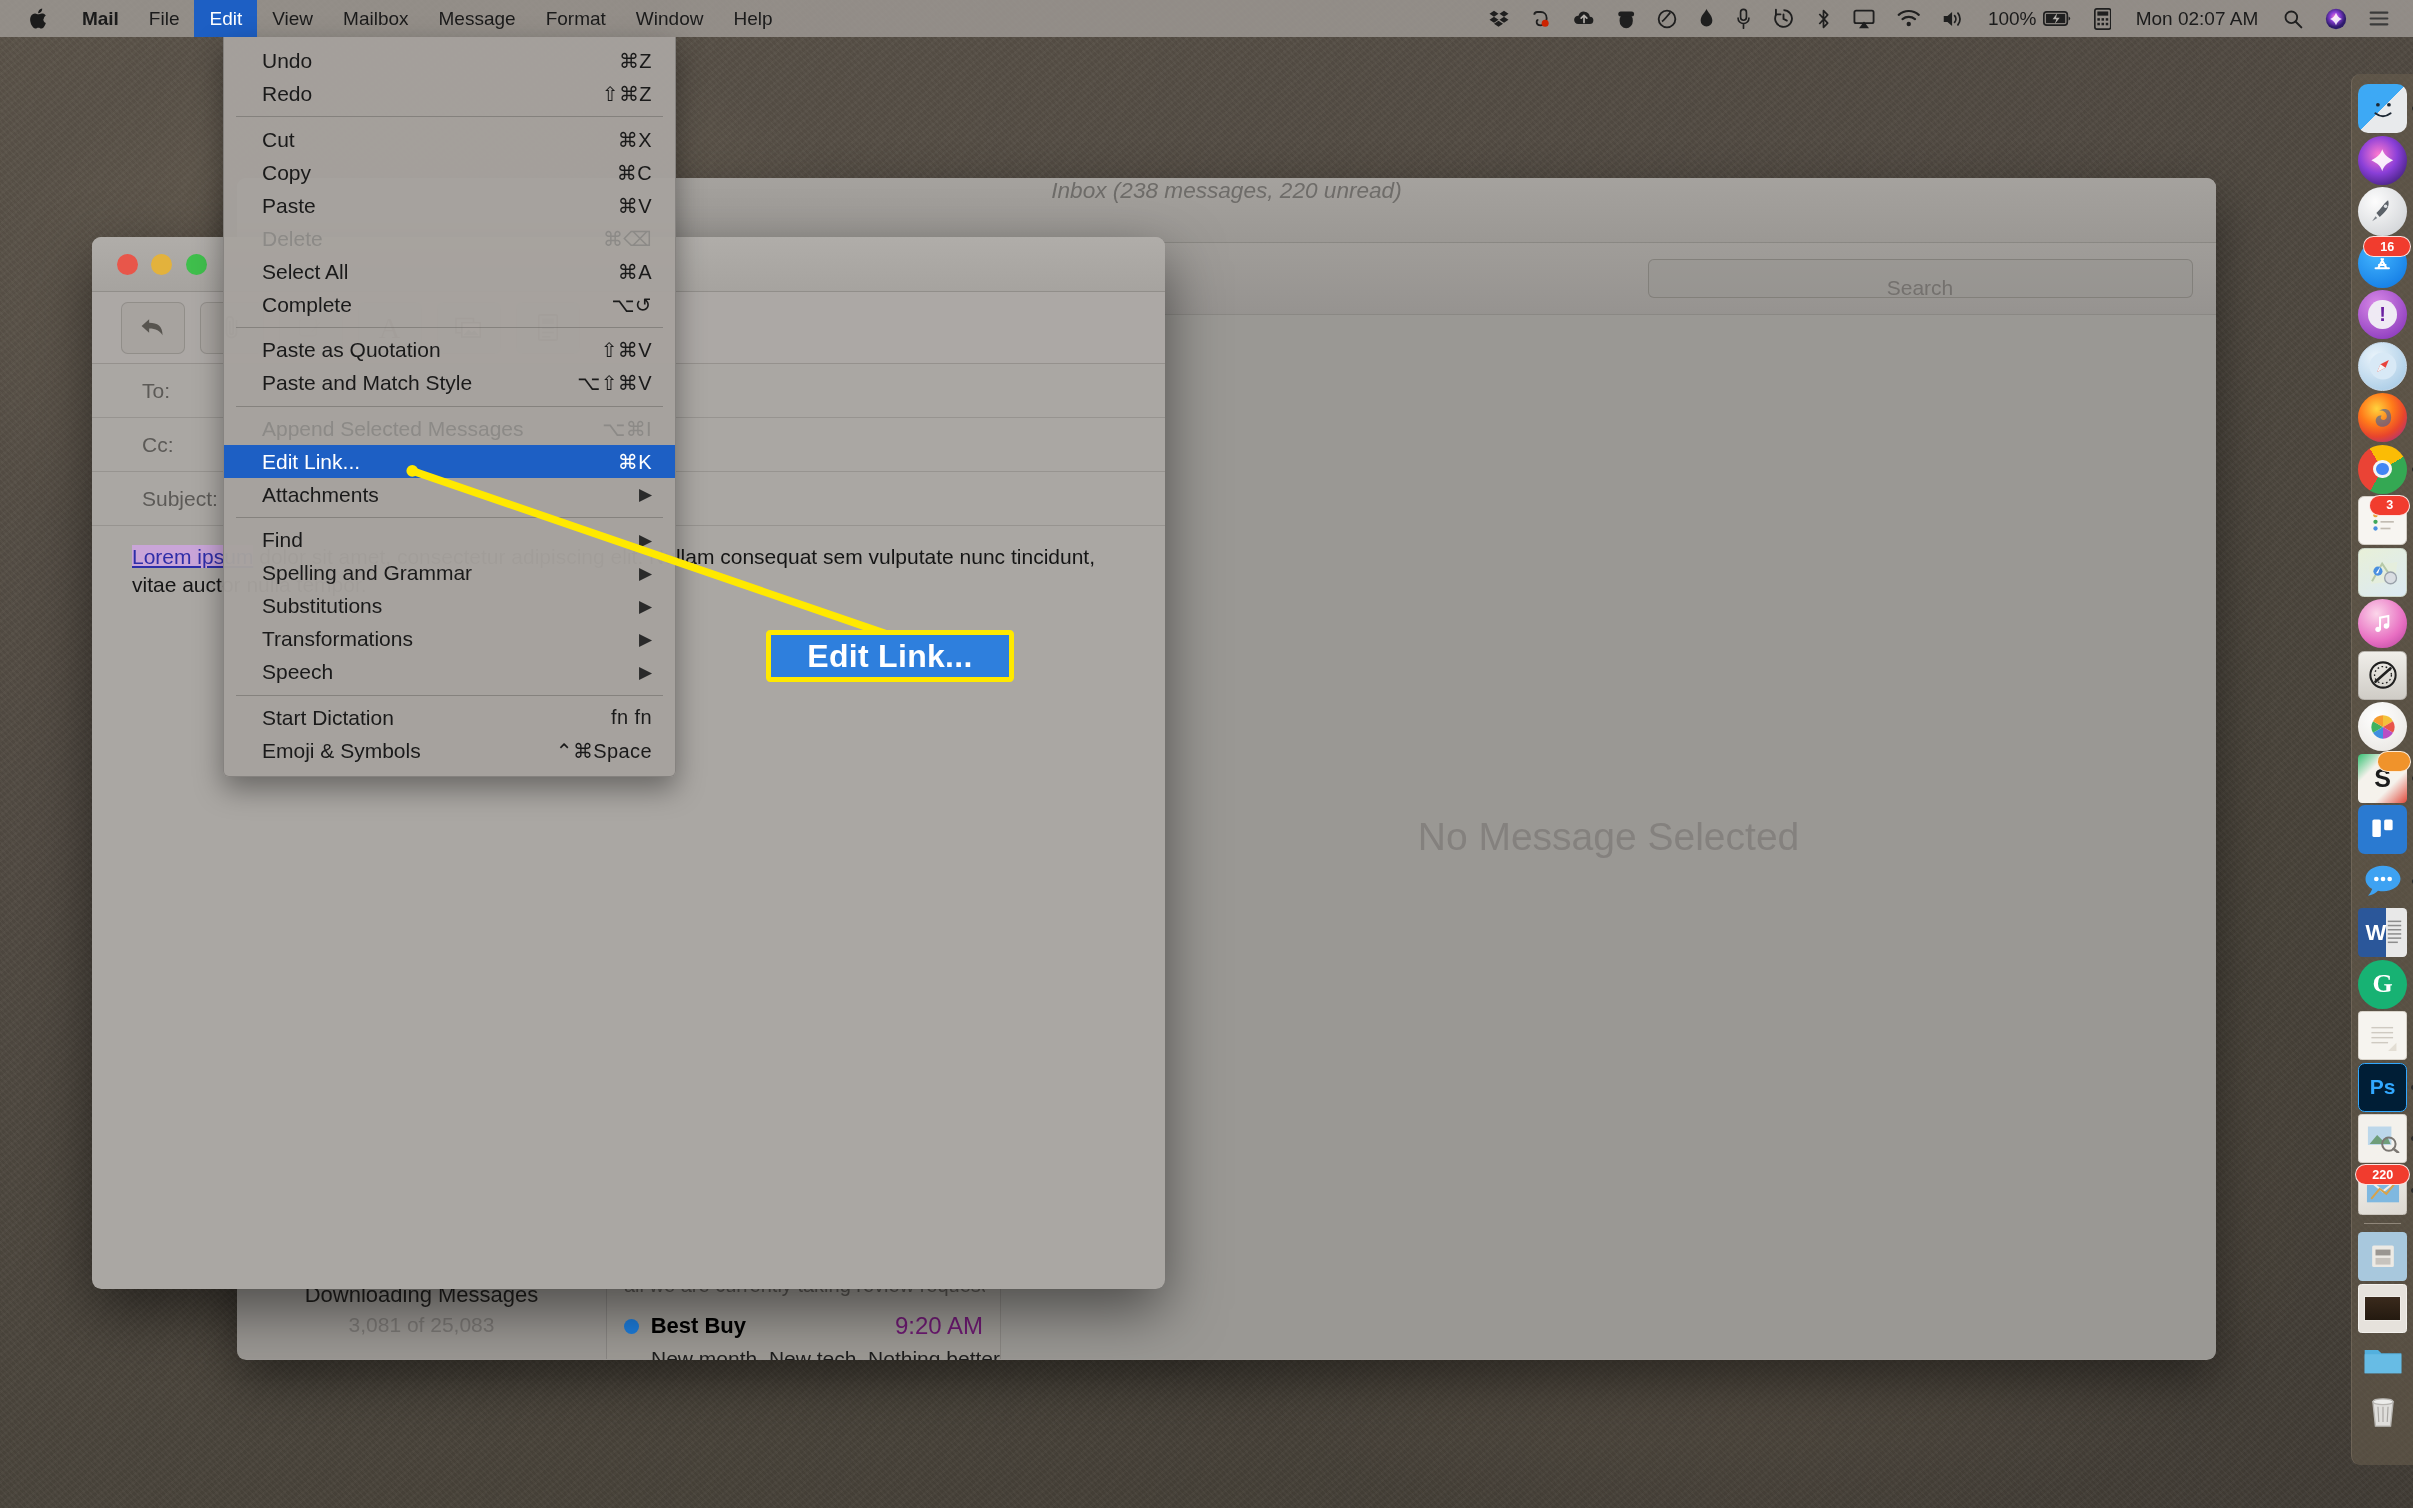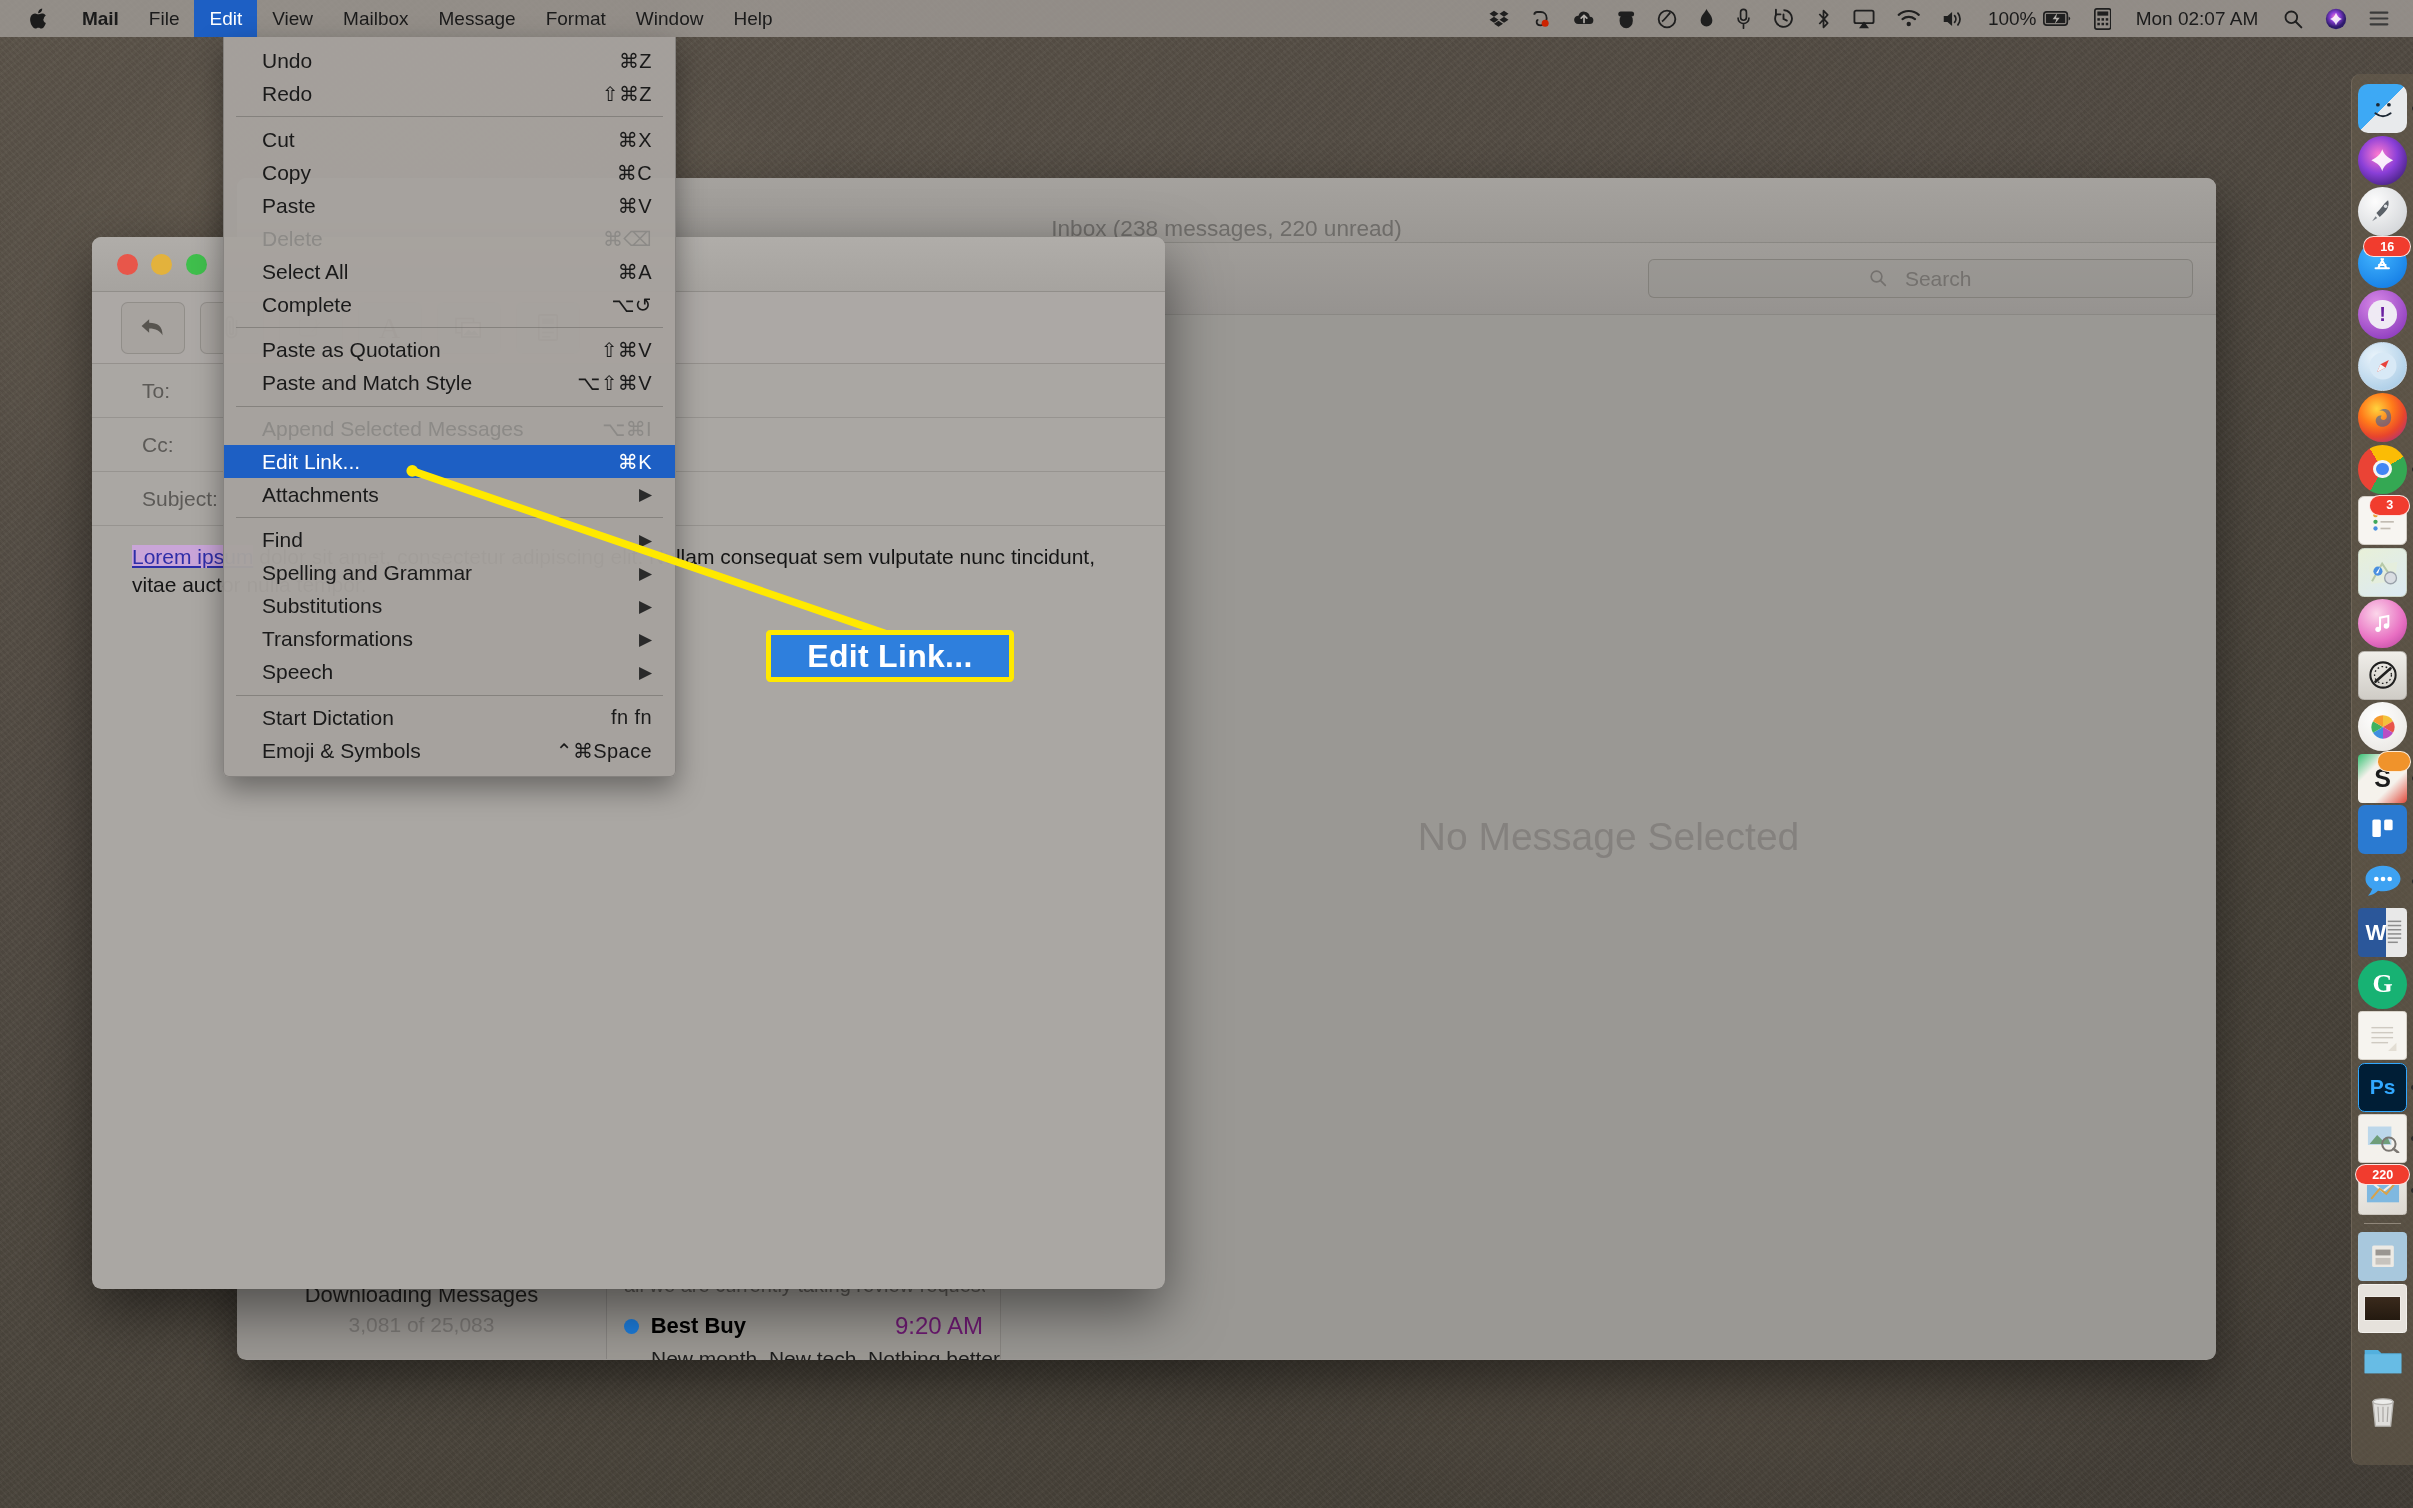--- a/index.html
+++ b/index.html
@@ -77,38 +77,39 @@
     background:#9d9a96;
     border-radius:9.2px;
     box-shadow:0 20px 50px rgba(0,0,0,.45);
     overflow:hidden;
     z-index:20;
   }
   #mailtitlebar{
     height:65px; width:100%;
     background:linear-gradient(#a5a29e,#9b9894);
     position:relative;
-    display:flex; align-items:flex-end; justify-content:center;
+    display:flex; align-items:flex-start; justify-content:center;
     border-bottom:0.8px solid rgba(120,118,114,.6);
+    font-style:italic;
   }
   #mailtitle{ font-size:22.6px; color:#6e6c69; }
   #mailtoolbar{
     height:72px; width:100%;
     background:linear-gradient(#a09d99,#969390);
     display:flex; align-items:center;
     border-bottom:0.8px solid rgba(120,118,114,.55);
     padding:0 23.5px;
   }
   #searchbox{
     margin-left:auto; width:545px; height:39px;
     background:rgba(150,147,143,.5);
     border:0.8px solid rgba(125,122,118,.8);
     border-radius:5.9px;
     display:flex; align-items:center; justify-content:center; gap:18px;
-    color:#74716e; font-size:21px;
+    color:#74716e; font-size:21px;flex-direction:column;
   }
   #mailbody{ display:flex; height:1044px; }
   #sidebar{
     width:370px; background:rgba(154,151,147,.62);
     border-right:0.8px solid rgba(122,120,116,.55);
     position:relative;
   }
   #msglist{
     width:394px; background:rgba(157,154,150,.55);
     border-right:0.8px solid rgba(122,120,116,.55);

